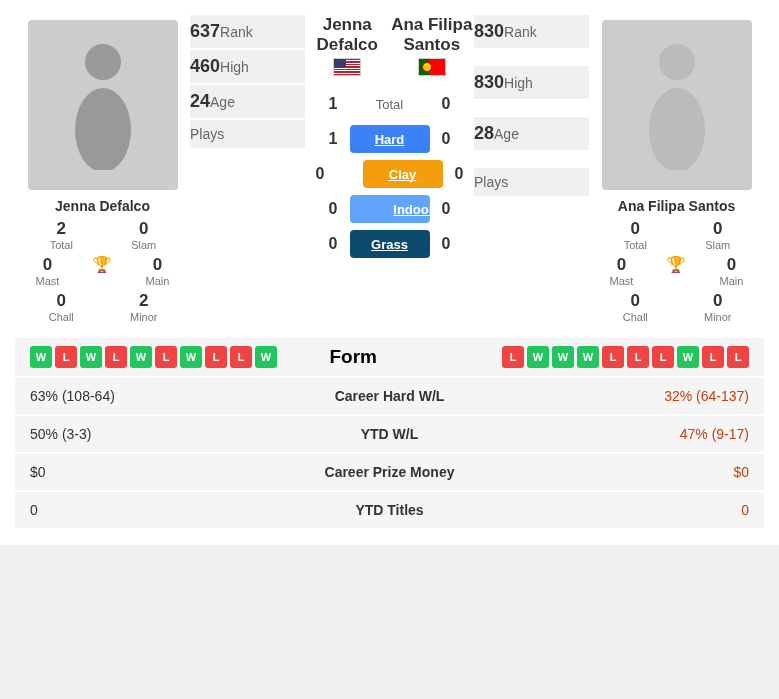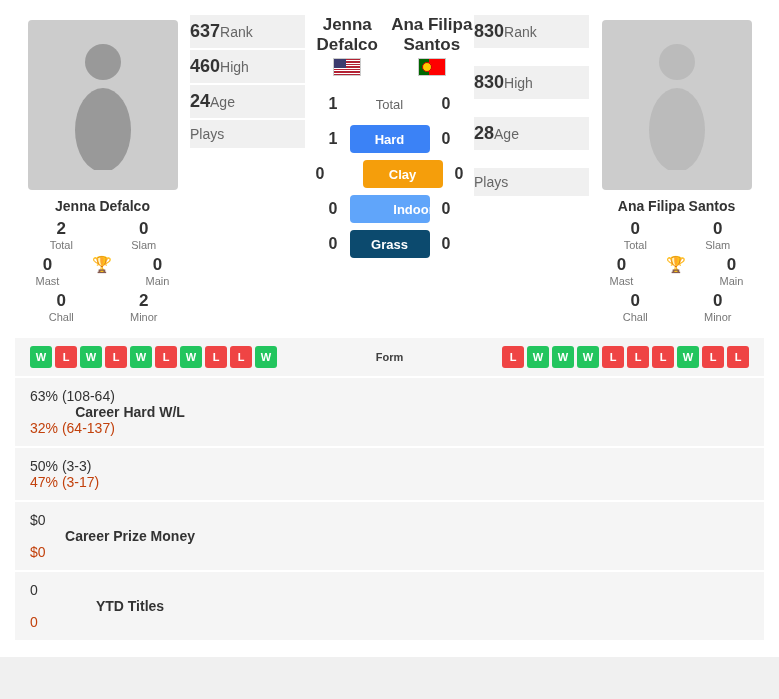--- a/index.html
+++ b/index.html
@@ -44,20 +44,21 @@
     .surface-btn {
       width: 90px;
       height: 28px;
       border-radius: 4px;
       display: flex;
       align-items: center;
       justify-content: center;
       color: #fff;
       font-weight: bold;
       font-size: 13px;
+      text-decoration: underline;
     }
 
     .surface-hard { background: #3b82f6; }
     .surface-clay { background: #f59e0b; margin-left: 26px; }
     .surface-indoor { background: #60a5fa; padding-left: 48px; }
     .surface-grass { background: #0c4a6e; }
 
     .form-row {
       display: flex;
       align-items: center;
@@ -73,25 +74,25 @@
     }
 
     .form-badges-right {
       display: flex;
       gap: 3px;
       flex: 1;
       justify-content: flex-end;
     }
 
     .form-label {
-      font-size: 11px;
-      font-weight: bold;
-      color: #404040;
+      font-size: 19px;
+      font-weight: bold;
+      color: #000000;
       width: 120px;
-      text-align: center;
+      text-align: left;
     }
 
     .badge {
       width: 22px;
       height: 22px;
       border-radius: 3px;
       display: flex;
       align-items: center;
       justify-content: center;
       color: #fff;
@@ -101,21 +102,20 @@
 
     .badge-w { background: #22c55e; }
     .badge-l { background: #ef4444; }
 
     .data-row {
       display: flex;
       align-items: flex-start;
       background: #f5f5f5;
       padding: 10px 15px;
       margin-bottom: 2px;
-      flex-direction: column;
     }
 
     .data-left {
       flex: 1;
       text-align: left;
       font-size: 14px;
       color: #333;
     }
 
     .data-center-label {
@@ -505,21 +505,22 @@
   </div>
 
   <div class="data-row" style="margin-top:2px;">
     <div class="data-left">63% (108-64)</div>
     <div class="data-center-label">Career Hard W/L</div>
     <div class="data-right">32% (64-137)</div>
   </div>
 
   <div class="data-row" style="margin-top:2px;">
     <div class="data-left">50% (3-3)</div>
-    <div class="data-right">47% (3-17)</div>
+    <div class="data-center-label">YTD W/L</div>
+    <div class="data-right">47% (9-17)</div>
   </div>
 
   <div class="data-row" style="margin-top:2px;">
     <div class="data-left">$0</div>
     <div class="data-center-label">Career Prize Money</div>
     <div class="data-right">$0</div>
   </div>
 
   <div class="data-row" style="margin-top:2px;">
     <div class="data-left">0</div>

